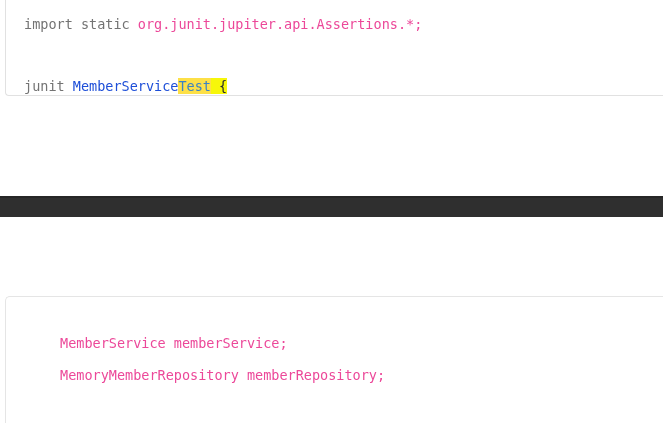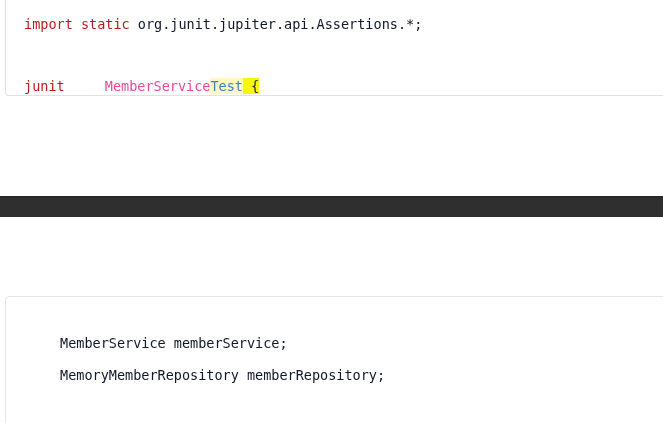--- a/index.html
+++ b/index.html
@@ -35,25 +35,25 @@
   .code-line {
     font-family: "DejaVu Sans Mono", "Liberation Mono", monospace;
     font-size: 13.5px;
     line-height: 31px;
     white-space: pre;
     padding-left: 18px;
     color: #24292e;
   }
   .code-line.blank { color: transparent; }
 
-  .tok-kw      { color: #b91c1c; }
-  .tok-plain   { color: #0f172a; }
-  .tok-type    { color: #ec4899; margin-left: 32px; }
+  .tok-kw      { color: #737373; }
+  .tok-plain   { color: #ec4899; }
+  .tok-type    { color: #1d4ed8; }
   .tok-hl      { background: #f7f70a; }
-  .tok-hl-kw   { background: #fef9c3; color: #3b82c4; }
+  .tok-hl-kw   { background: #fde047; color: #3b82c4; }
   .tok-hl-punc { background: #f7f70a; color: #24292e; }
 
   
   .dark-bar {
     position: absolute;
     left: 0;
     top: 196px;
     width: 663px;
     height: 21px;
     background: #2f2f2f;

